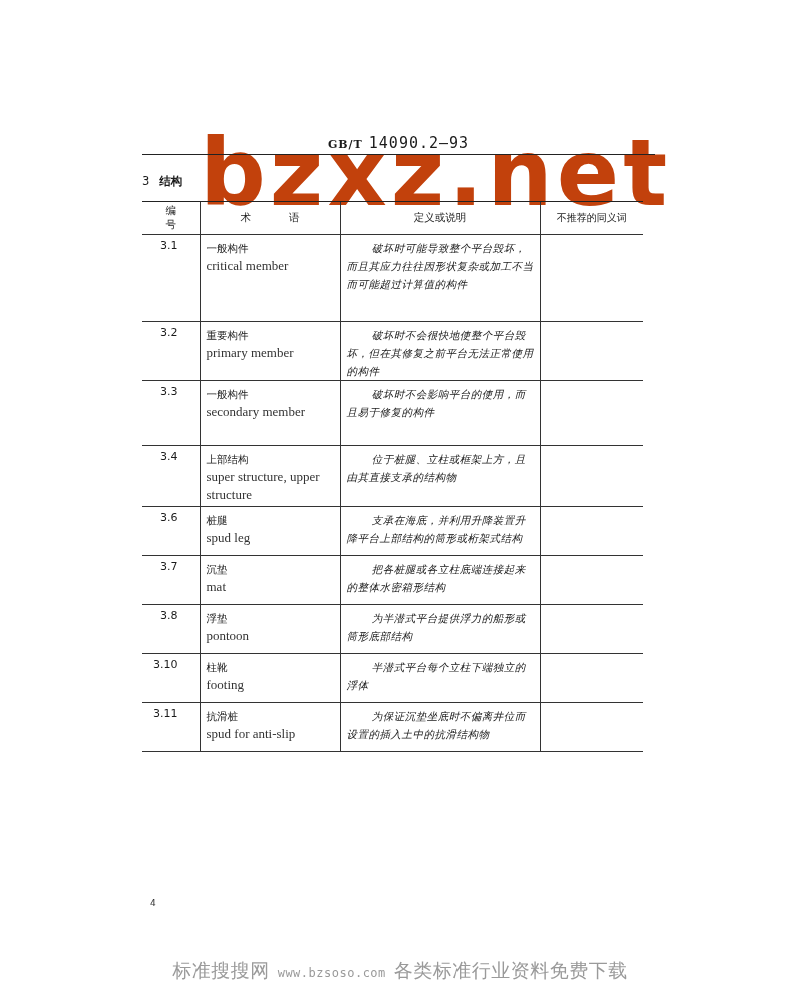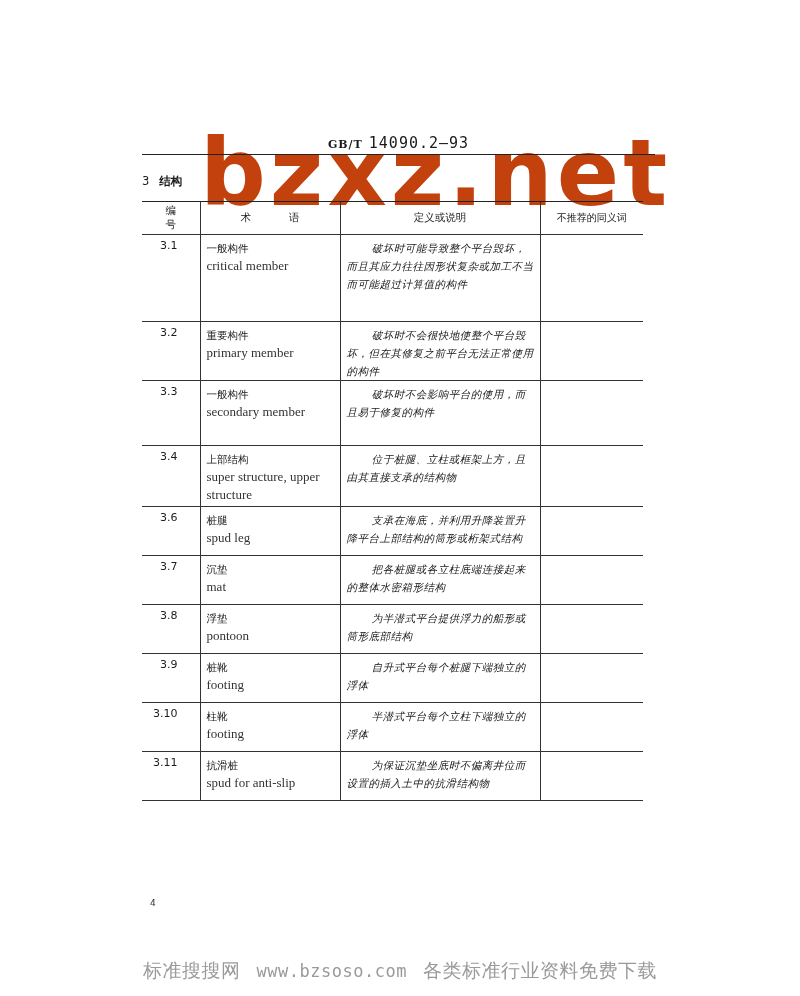--- a/index.html
+++ b/index.html
@@ -146,22 +146,22 @@
       width: 800px;
       top: 958px;
       text-align: center;
       font-family: "DejaVu Sans", "Liberation Sans", sans-serif;
       font-size: 19px;
       color: #9a9a9a;
       letter-spacing: 0.5px;
     }
     .footer-banner .url {
       font-family: "DejaVu Sans Mono", "Liberation Mono", monospace;
-      font-size: 17px;
-      margin: 0 16px;
+      font-size: 12px;
+      margin: 0 8px;
     }
   </style>
 </head>
 <body>
 
 <div class="watermark">bzxz.net</div>
 
 <div class="page-header">
   <span class="gbt">GB/T</span><span class="code">14090.2—93</span>
 </div>
@@ -244,29 +244,20 @@
       <tr>
         <td class="num" style="height:44px">3.8</td>
         <td class="term">
           <span class="zh">浮垫</span>
           <span class="en">pontoon</span>
         </td>
         <td class="def">为半潜式平台提供浮力的船形或筒形底部结构</td>
         <td class="syn"></td>
       </tr>
       <tr>
-        <td class="num" style="height:44px">3.9</td>
-        <td class="term">
-          <span class="zh">桩靴</span>
-          <span class="en">footing</span>
-        </td>
-        <td class="def">自升式平台每个桩腿下端独立的浮体</td>
-        <td class="syn"></td>
-      </tr>
-      <tr>
         <td class="num" style="height:44px">3.10</td>
         <td class="term">
           <span class="zh">柱靴</span>
           <span class="en">footing</span>
         </td>
         <td class="def">半潜式平台每个立柱下端独立的浮体</td>
         <td class="syn"></td>
       </tr>
       <tr>
         <td class="num" style="height:44px">3.11</td>

